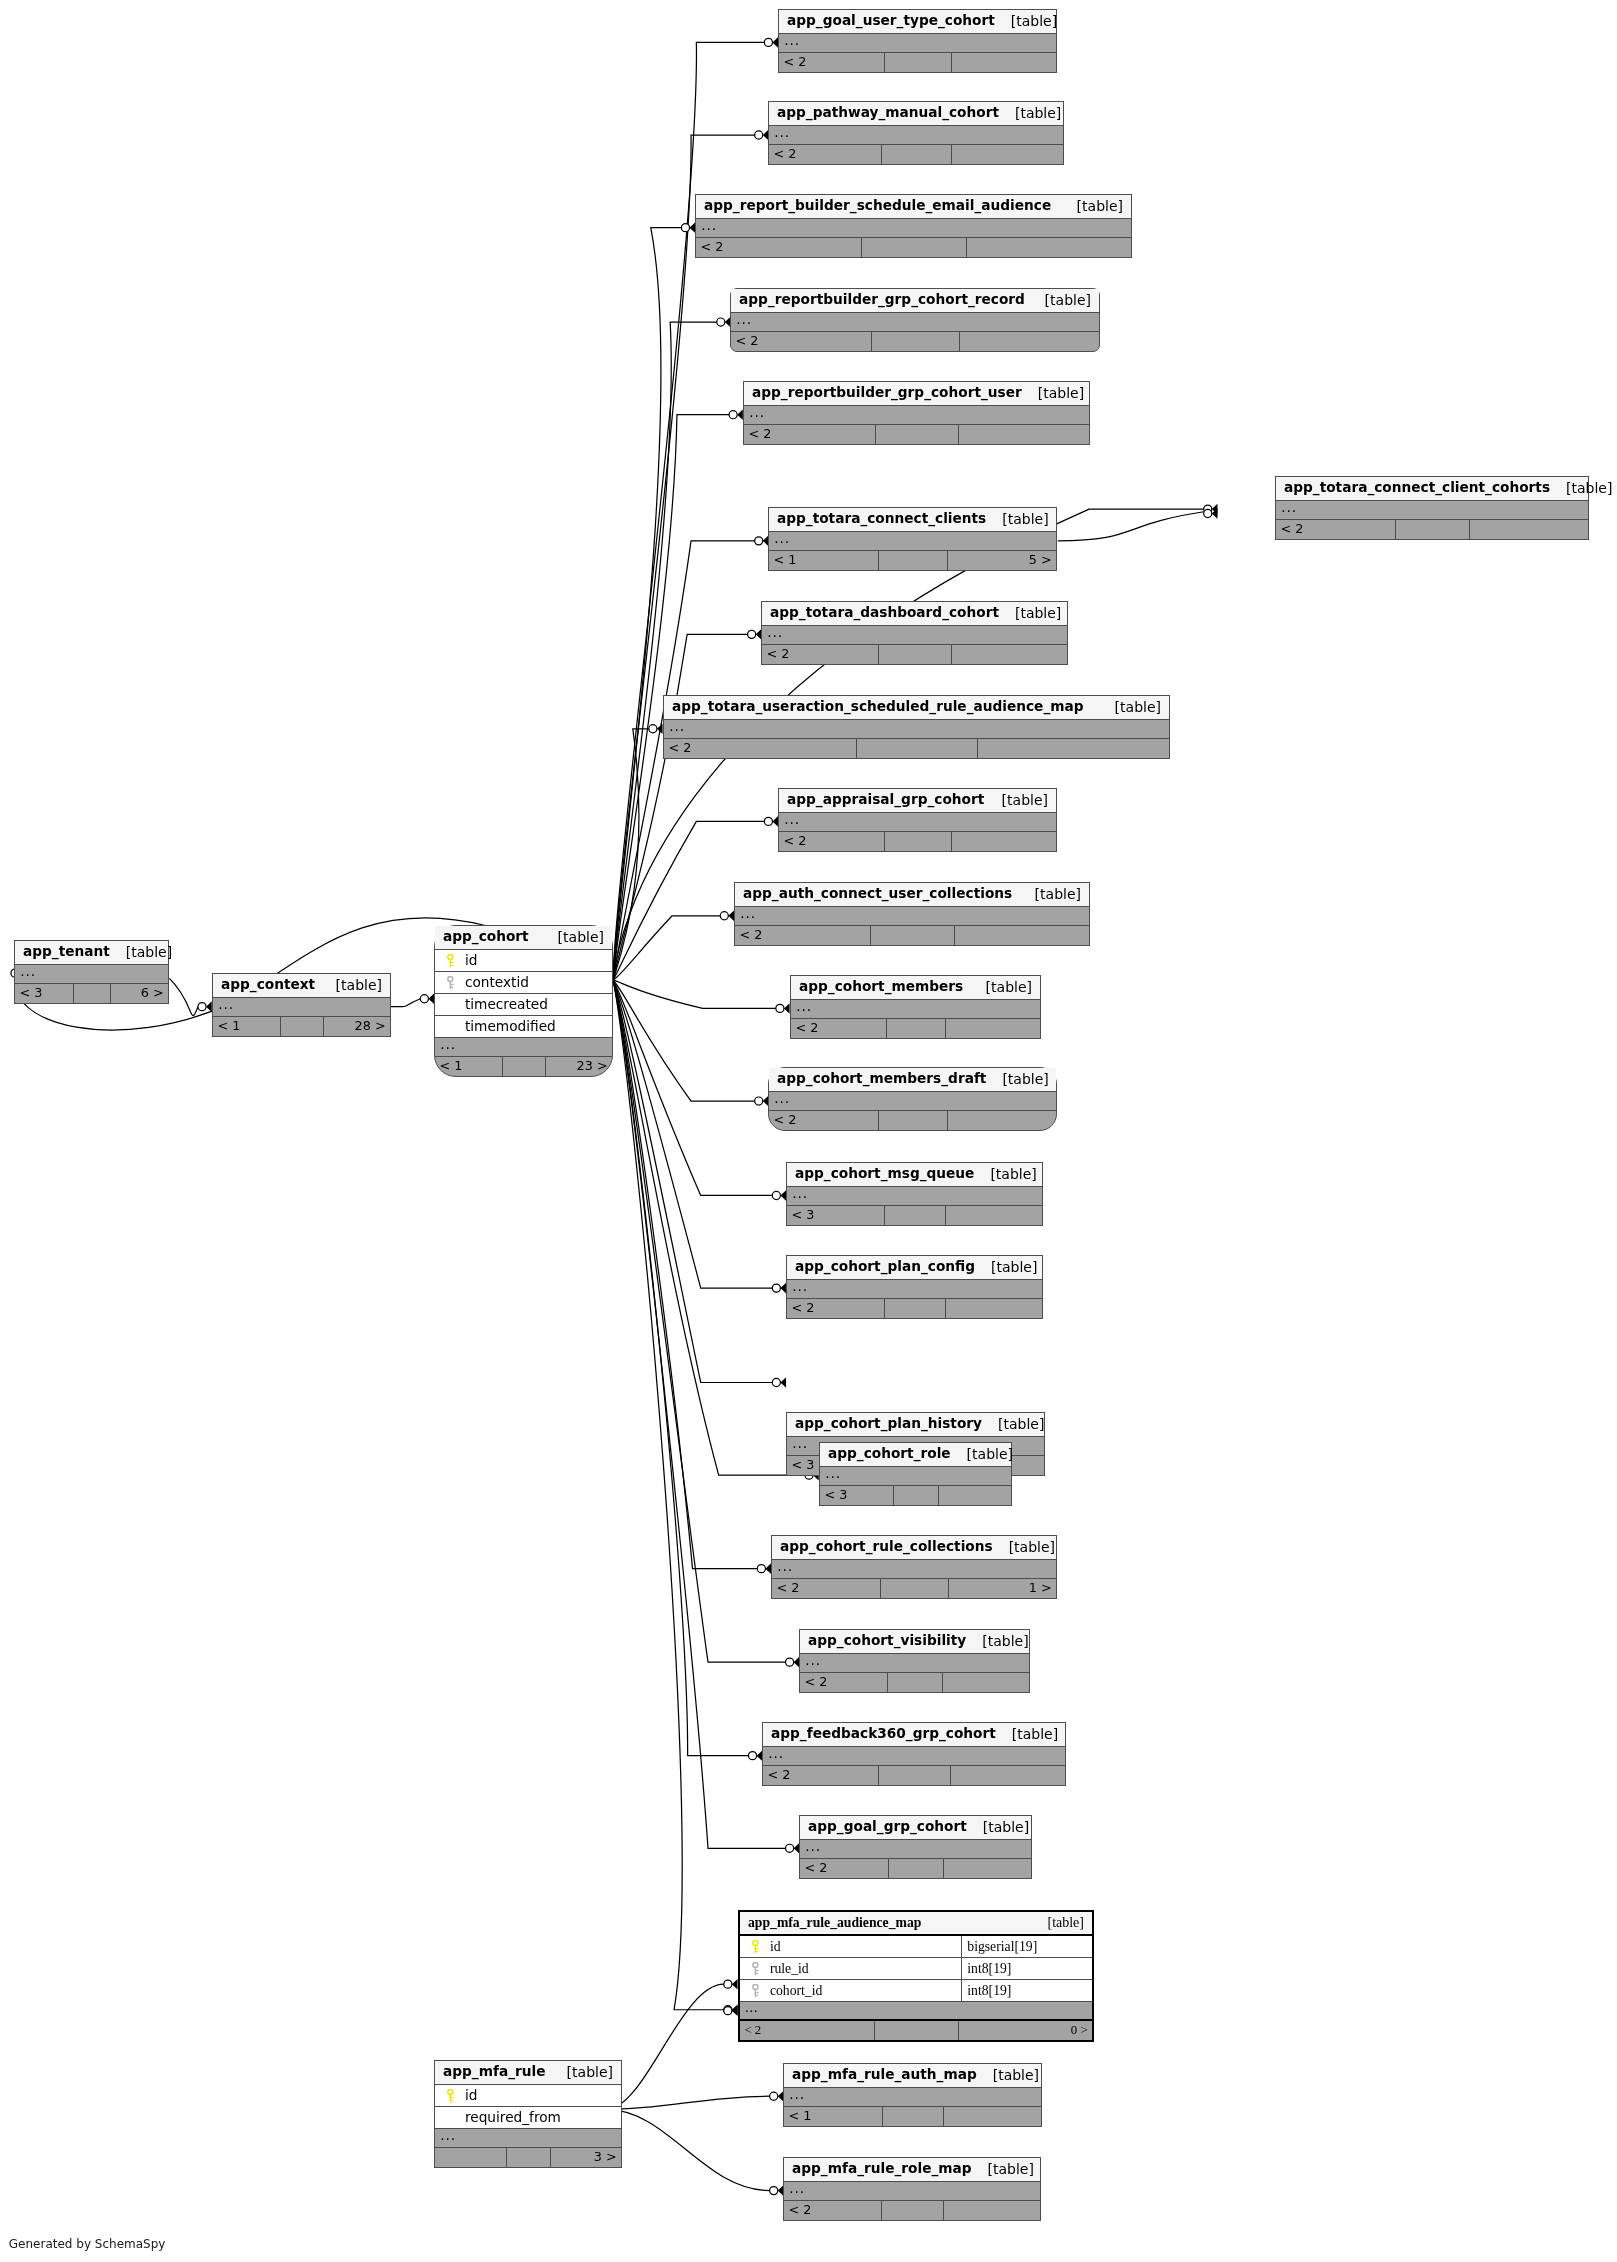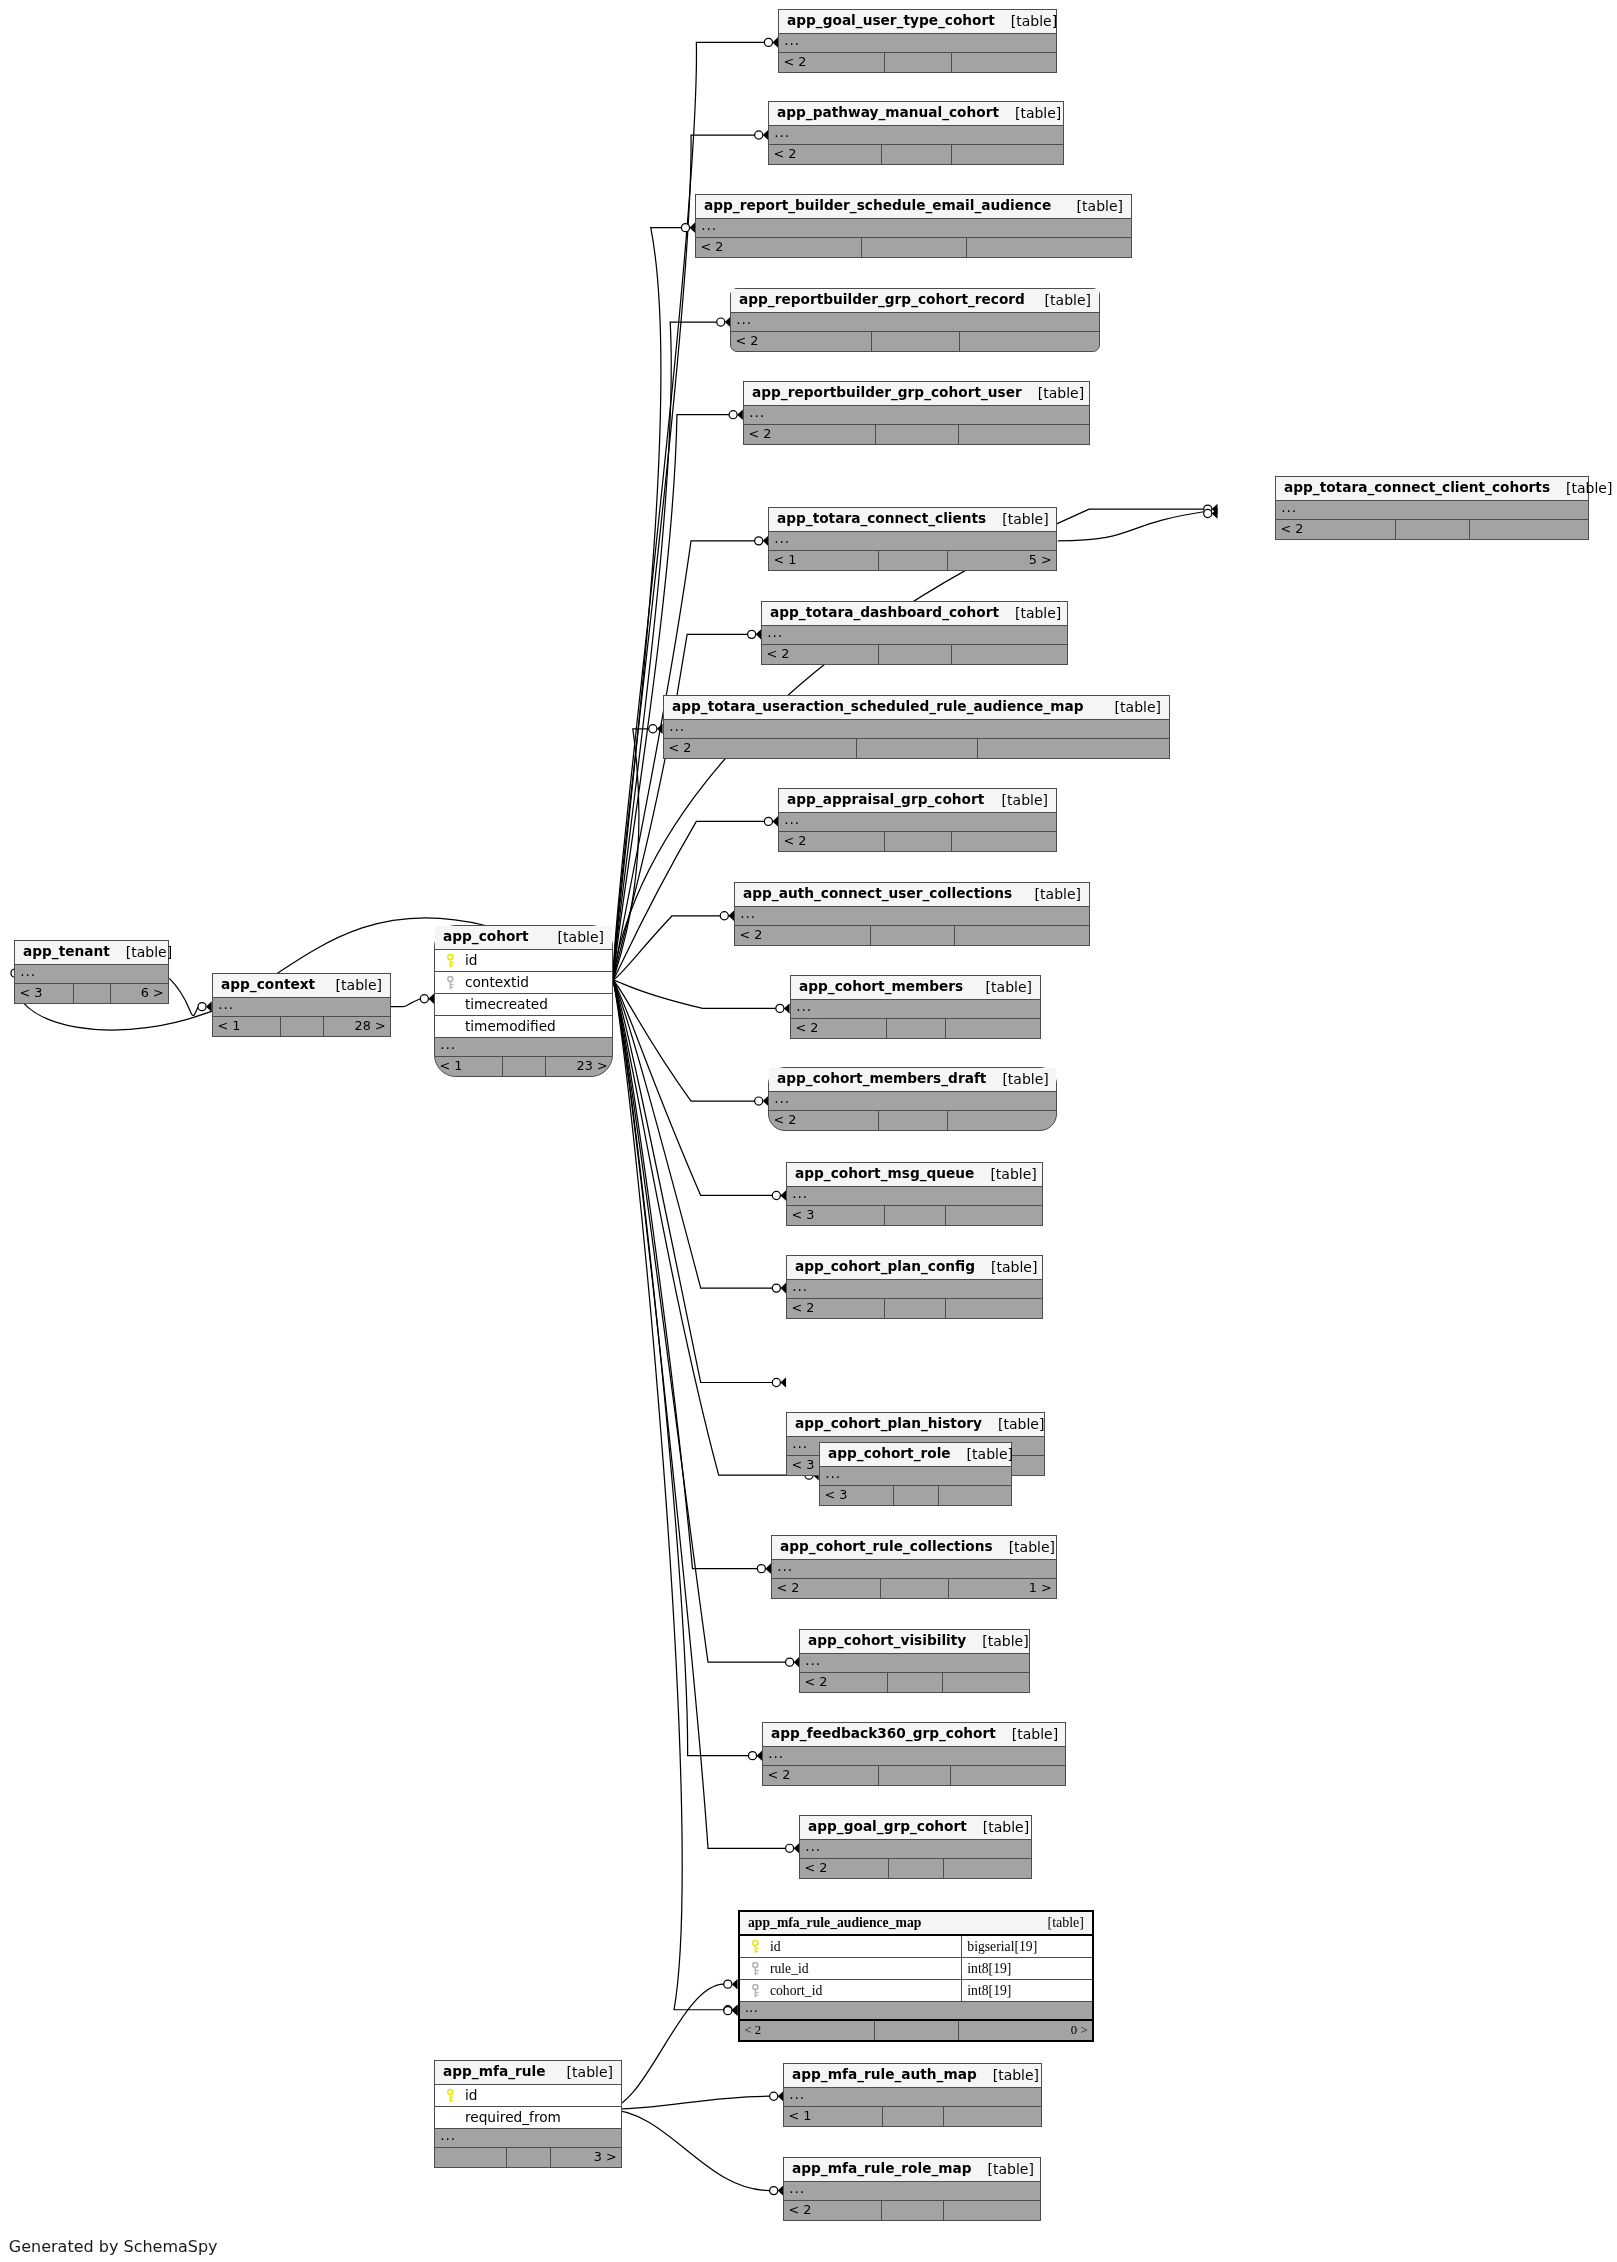--- a/index.html
+++ b/index.html
@@ -122,21 +122,21 @@
     overflow: hidden;
     white-space: nowrap;
   }
   .fcell.c1 { flex: 0 0 38%; justify-content: flex-start; }
   .fcell.c2 { flex: 0 0 24%; border-left: 0.9px solid #4d4d4d; }
   .fcell.c3 { flex: 1 1 auto; border-left: 0.9px solid #4d4d4d; justify-content: flex-end; }
   #footer-note {
     position: absolute;
     left: 8.8px;
     top: 2237px;
-    font-size: 16px;
+    font-size: 12px;
     color: #1a1a1a;
     font-family: "DejaVu Sans", sans-serif;
     z-index: 5;
   }
 </style>
 </head>
 <body>
 
 <div id="canvas">
   <svg id="edges" viewBox="0 0 1834 2565" xmlns="http://www.w3.org/2000/svg">

